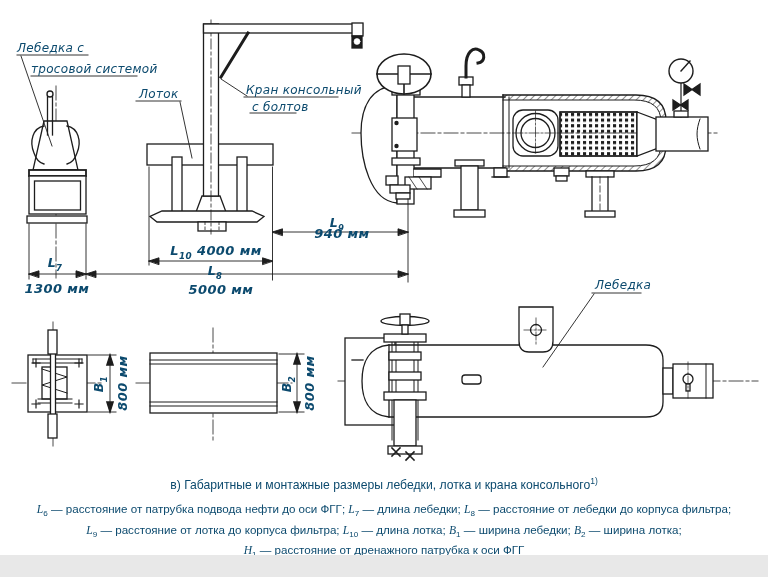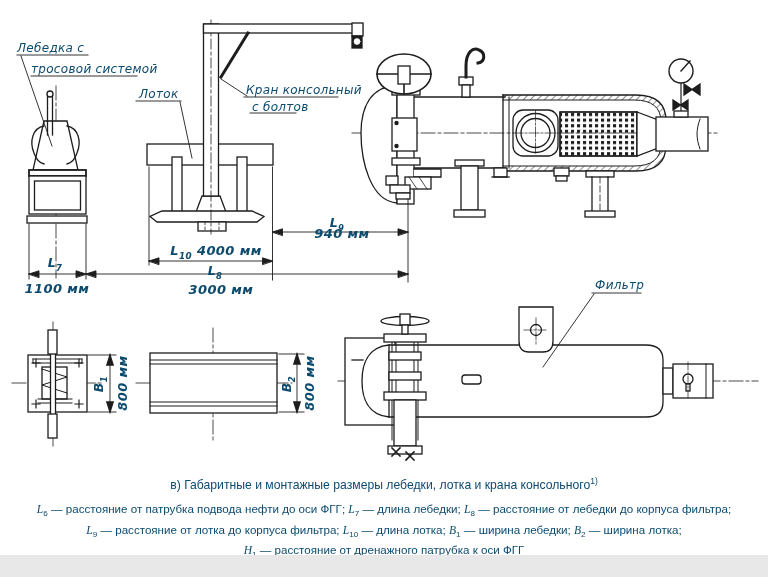--- a/index.html
+++ b/index.html
@@ -233,26 +233,26 @@
     <path d="M592,293 H641" stroke-width=".9"></path>
     <path d="M594,294 L543,367" stroke-width=".9"></path>
   </g>
 </svg>
 
   <div class="lbl" style="left:17px;top:41px">Лебедка с</div>
   <div class="lbl" style="left:31px;top:62px">тросовой системой</div>
   <div class="lbl" style="left:139px;top:87px">Лоток</div>
   <div class="lbl" style="left:246px;top:83px">Кран консольный</div>
   <div class="lbl" style="left:252px;top:100px">с болтов</div>
-  <div class="lbl" style="left:595px;top:278px">Фильтр</div>
+  <div class="lbl" style="left:595px;top:278px">Лебедка</div>
 
   <div class="dim" style="left:55px;top:255px"><i>L</i><sub>7</sub></div>
-  <div class="dim val" style="left:57px;top:281px">1100 мм</div>
+  <div class="dim val" style="left:57px;top:281px">1300 мм</div>
   <div class="dim" style="left:215px;top:263px"><i>L</i><sub>8</sub></div>
-  <div class="dim val" style="left:221px;top:282px">3000 мм</div>
+  <div class="dim val" style="left:221px;top:282px">5000 мм</div>
   <div class="dim" style="left:337px;top:215px"><i>L</i><sub>9</sub></div>
   <div class="dim val" style="left:342px;top:226px">940 мм</div>
   <div class="dim val" style="left:216px;top:243px"><i>L</i><sub>10</sub> 4000 мм</div>
 
   <div class="dim rot" style="left:100px;top:384px"><i>B</i><sub>1</sub></div>
   <div class="dim val rot" style="left:122px;top:383px">800 мм</div>
   <div class="dim rot" style="left:288px;top:384px"><i>B</i><sub>2</sub></div>
   <div class="dim val rot" style="left:309px;top:383px">800 мм</div>
 
   <div class="caption">в) Габаритные и монтажные размеры лебедки, лотка и крана консольного<sup>1)</sup></div>

